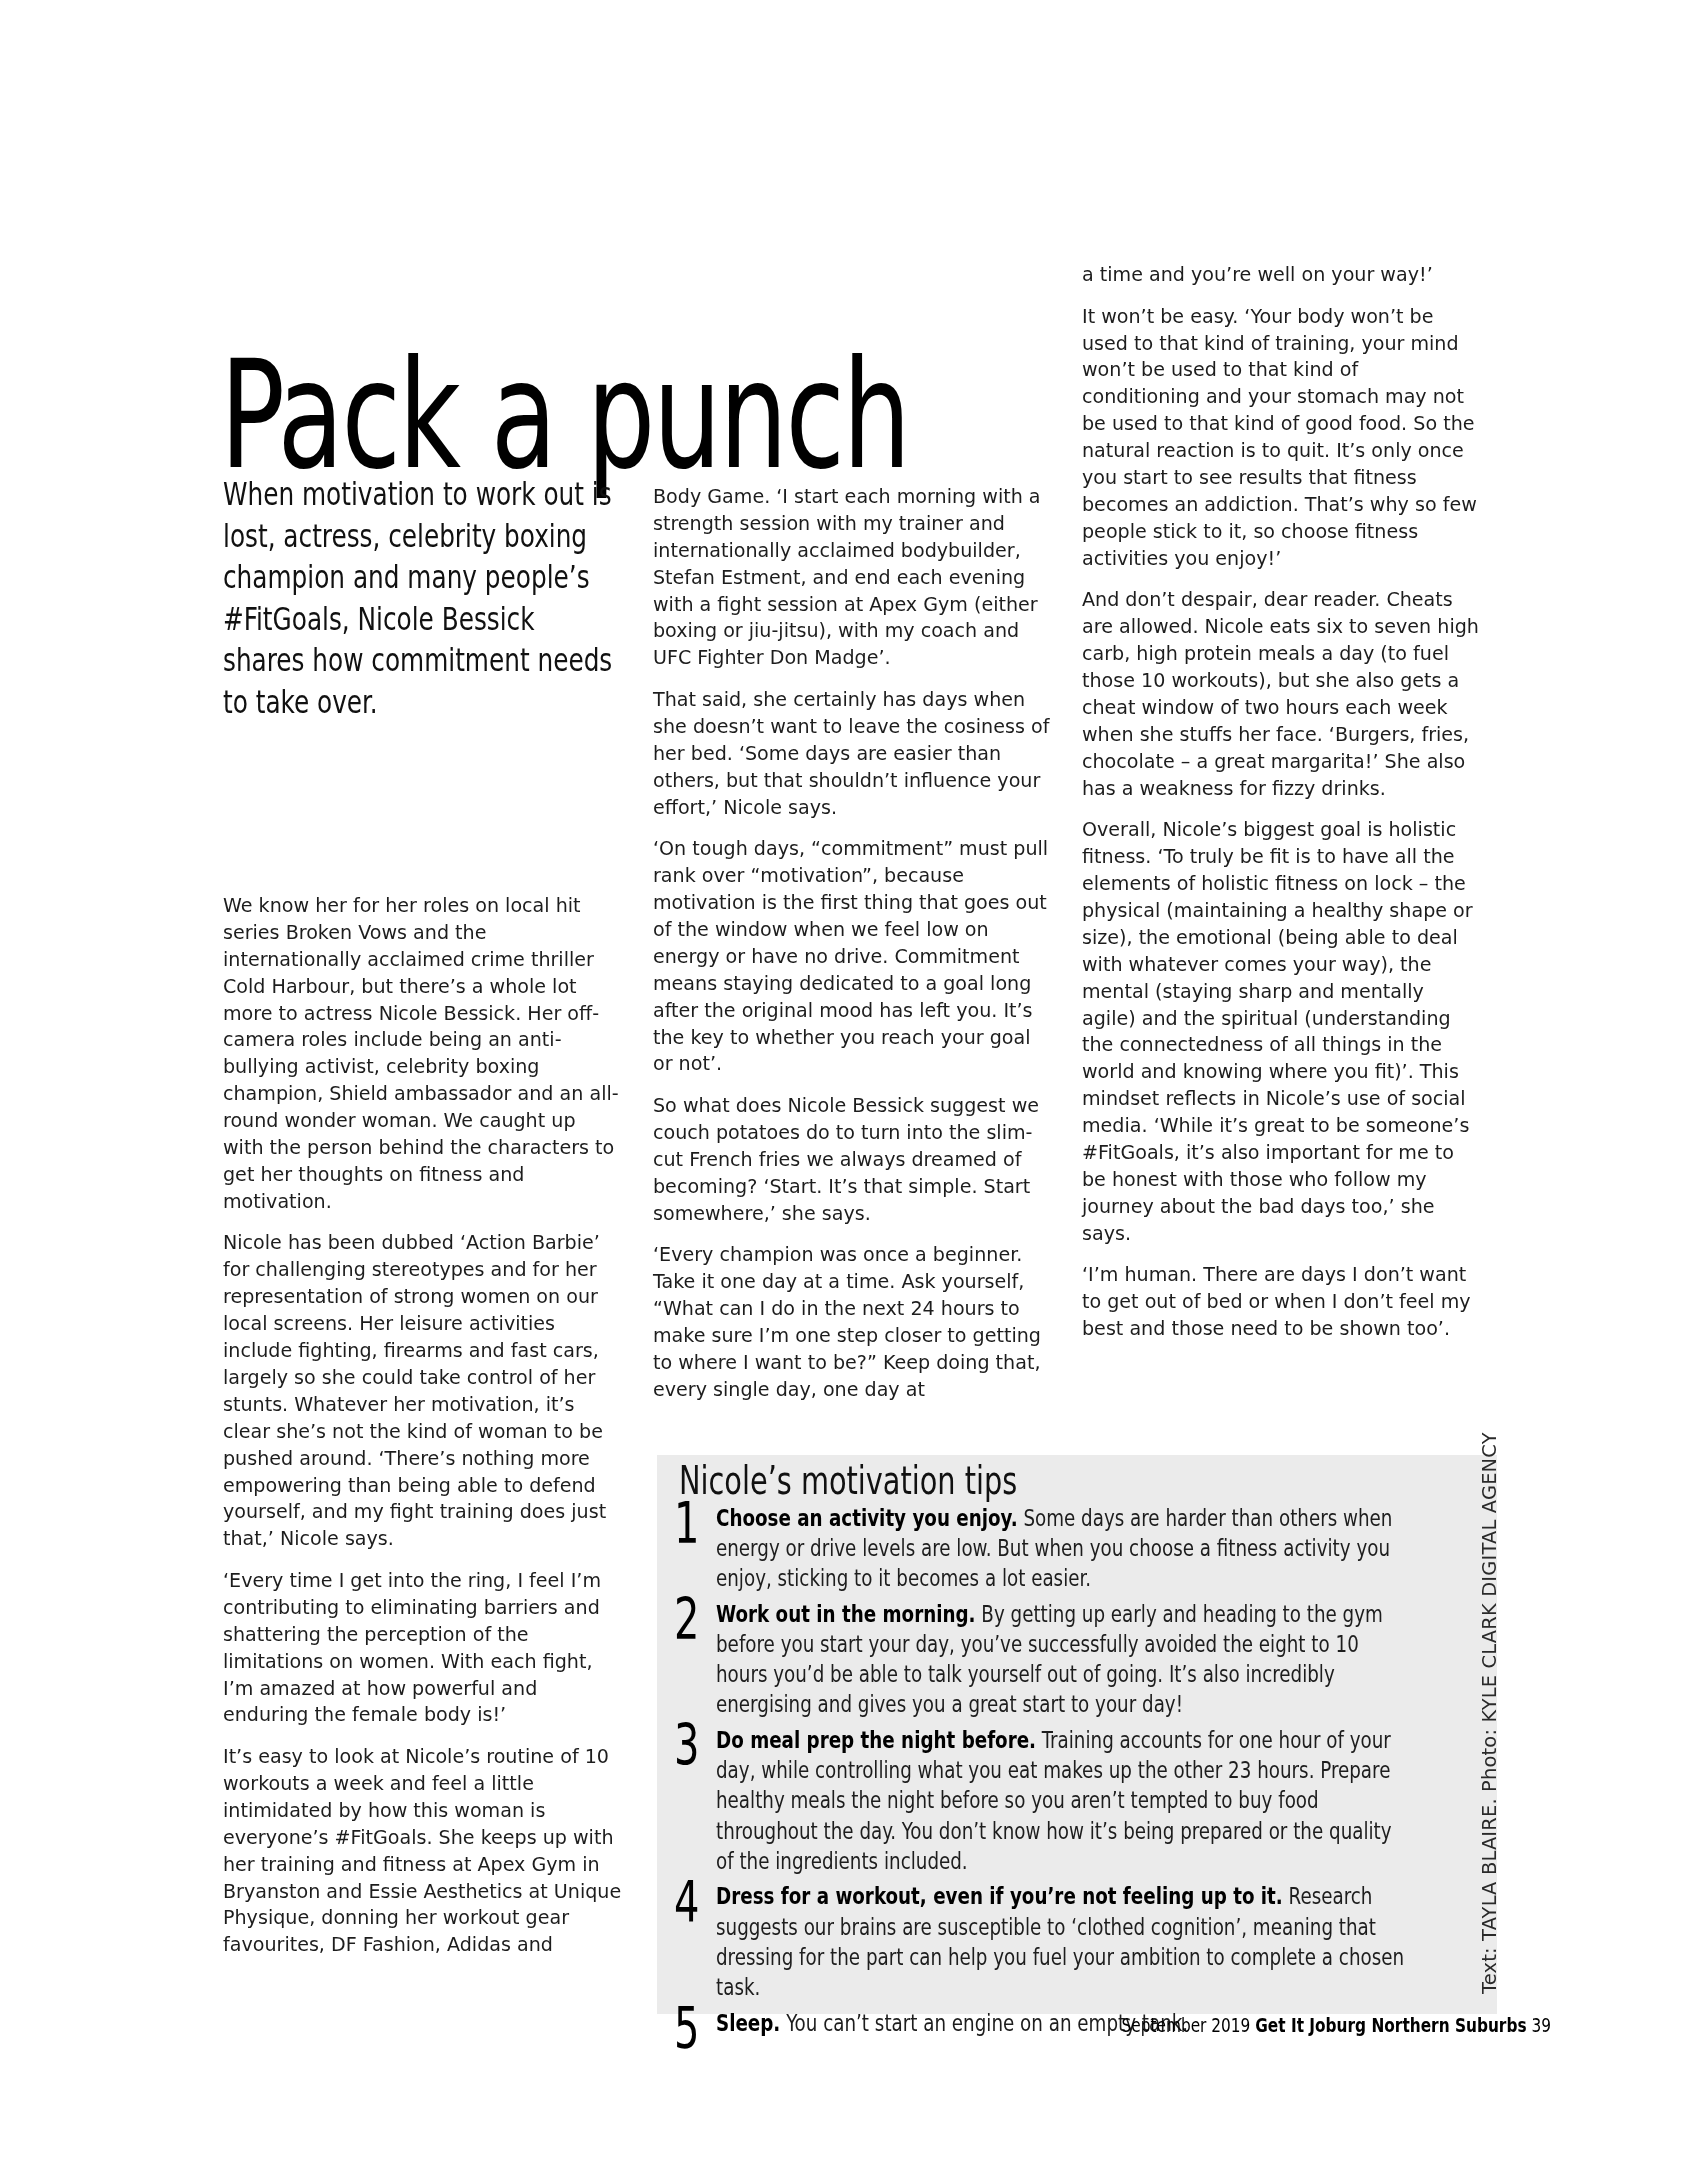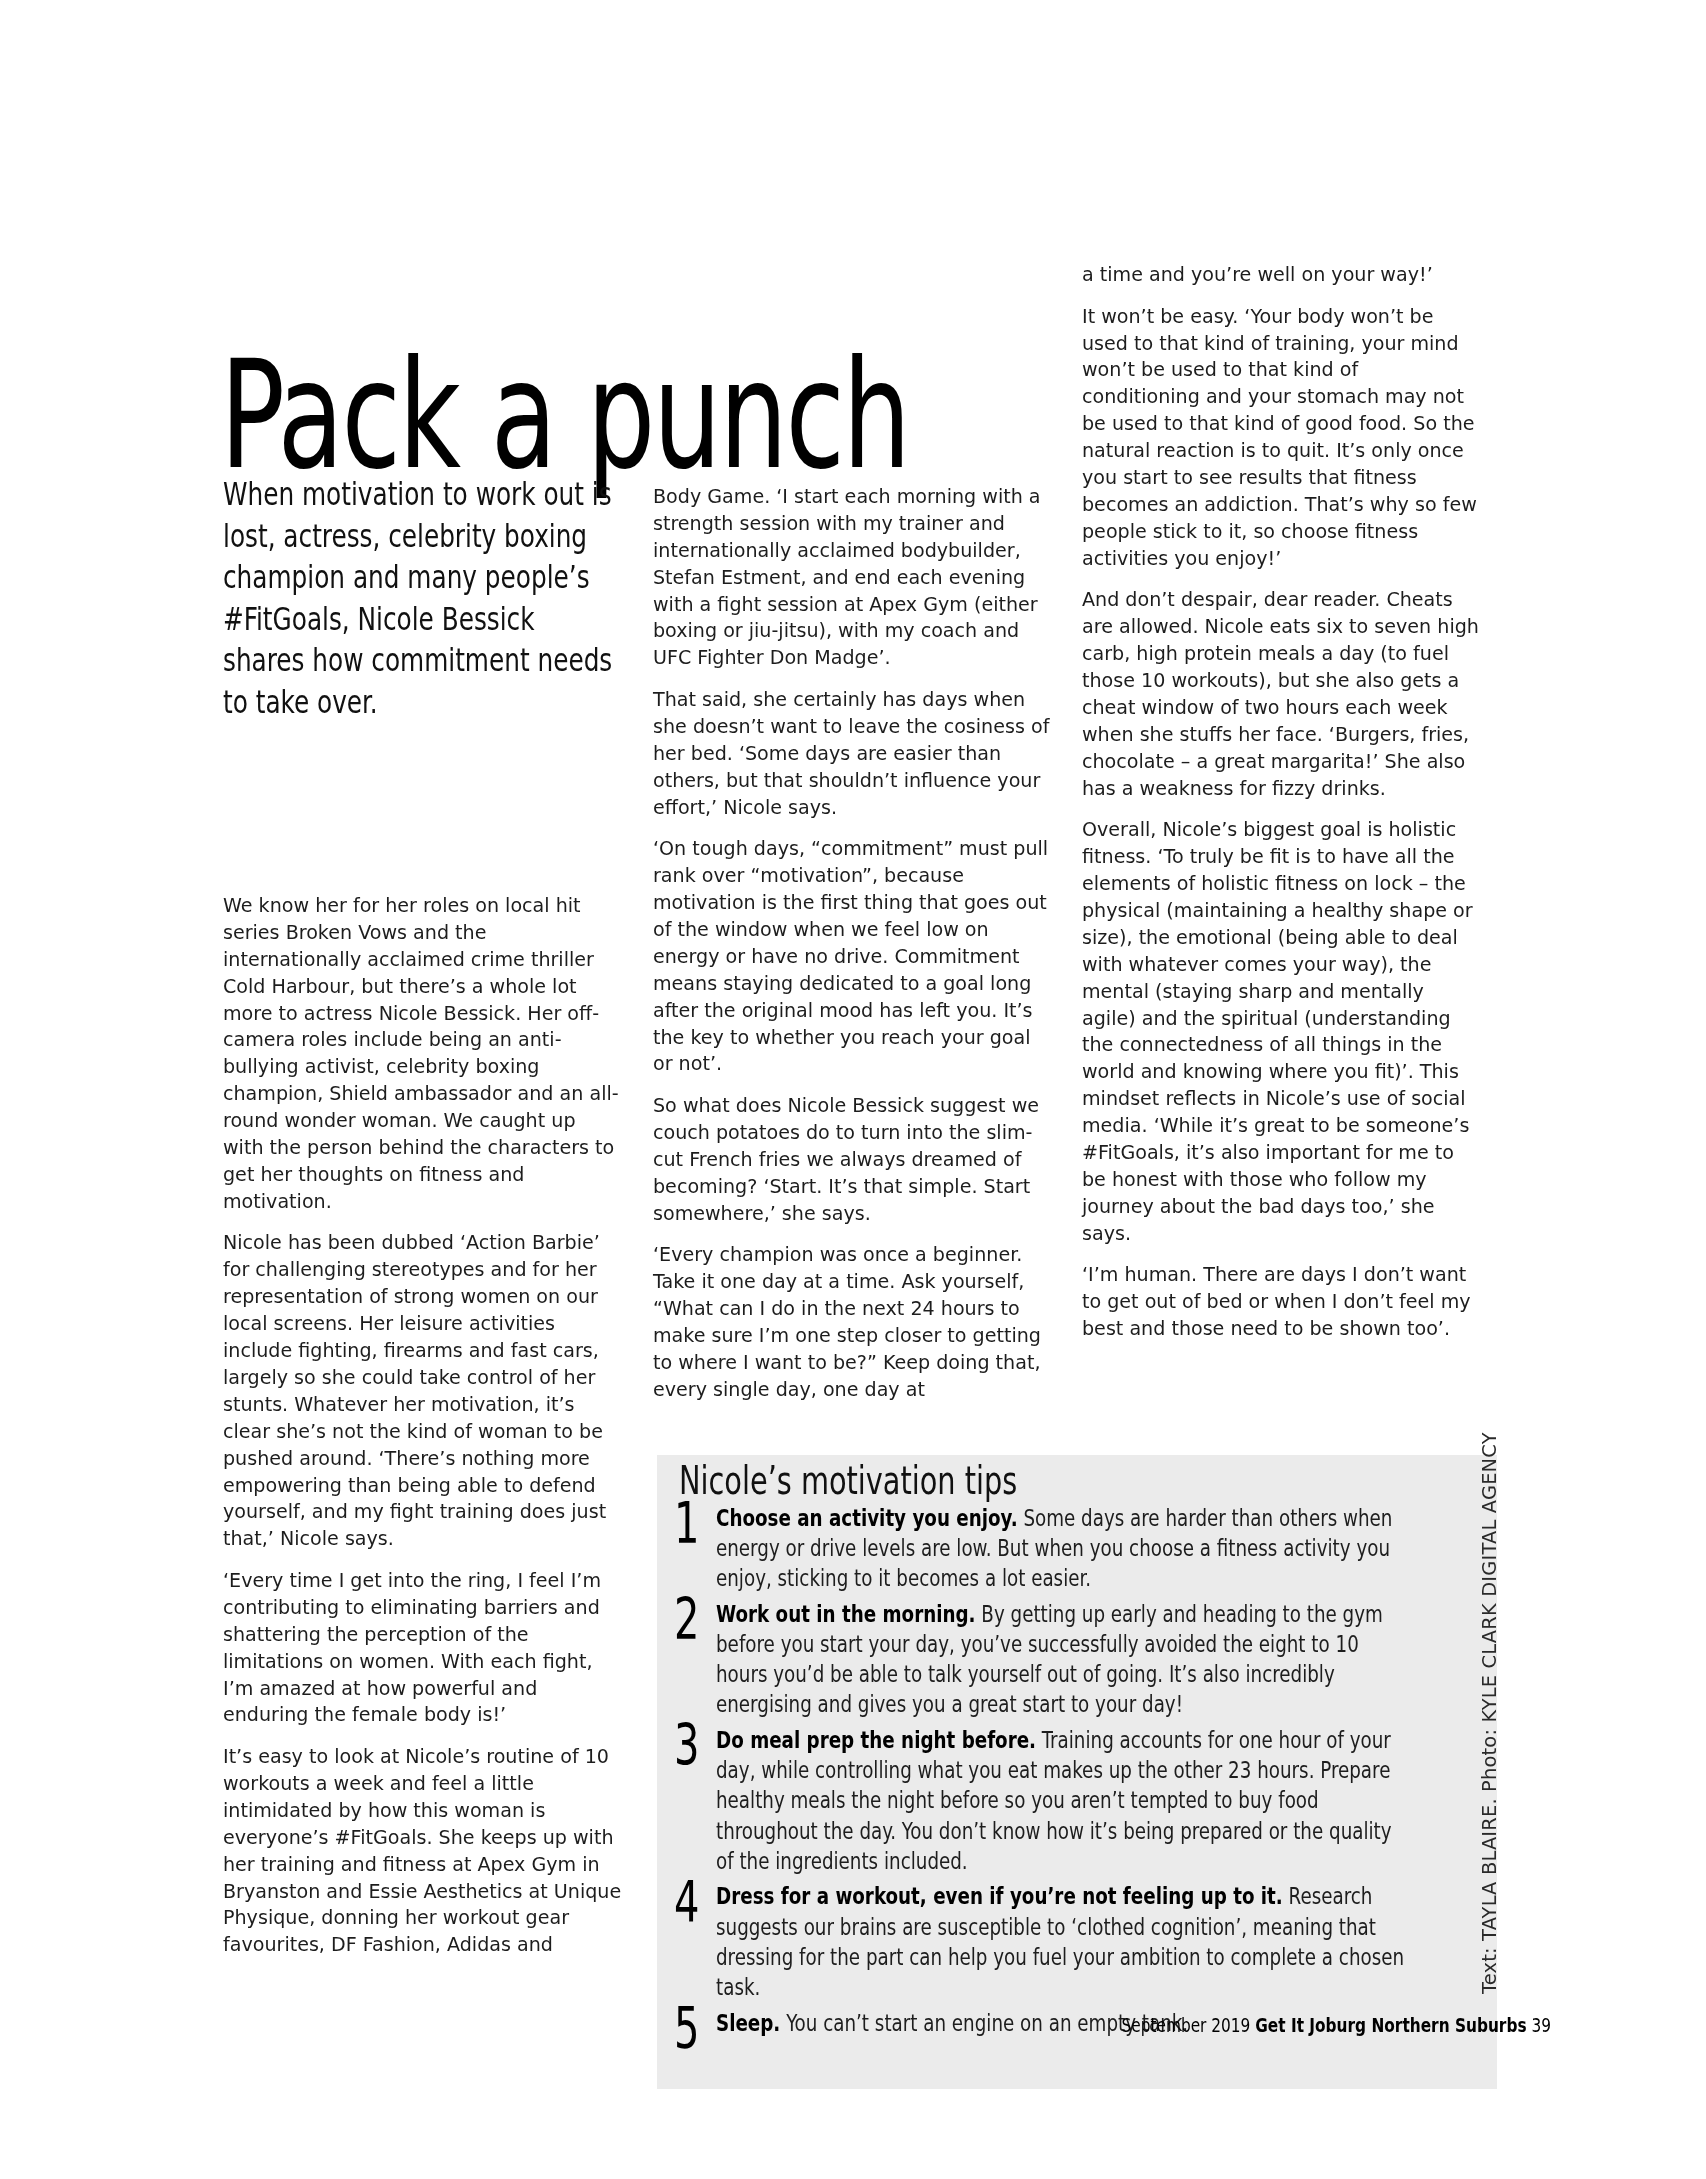--- a/index.html
+++ b/index.html
@@ -83,21 +83,21 @@
     font-style: italic;
     margin-top: 1.8px !important;
   }
 
   
   #tips-box {
     position: absolute;
     left: 657px;
     top: 1455px;
     width: 840px;
-    height: 634px;
+    height: 559px;
     background: #ebebeb;
   }
   #tips-title {
     position: absolute;
     left: 22px;
     top: 5.5px;
     font-family: "DejaVu Sans Condensed", "Liberation Sans Narrow", "Liberation Sans", sans-serif;
     font-stretch: condensed;
     font-size: 39px;
     line-height: 1.05;

